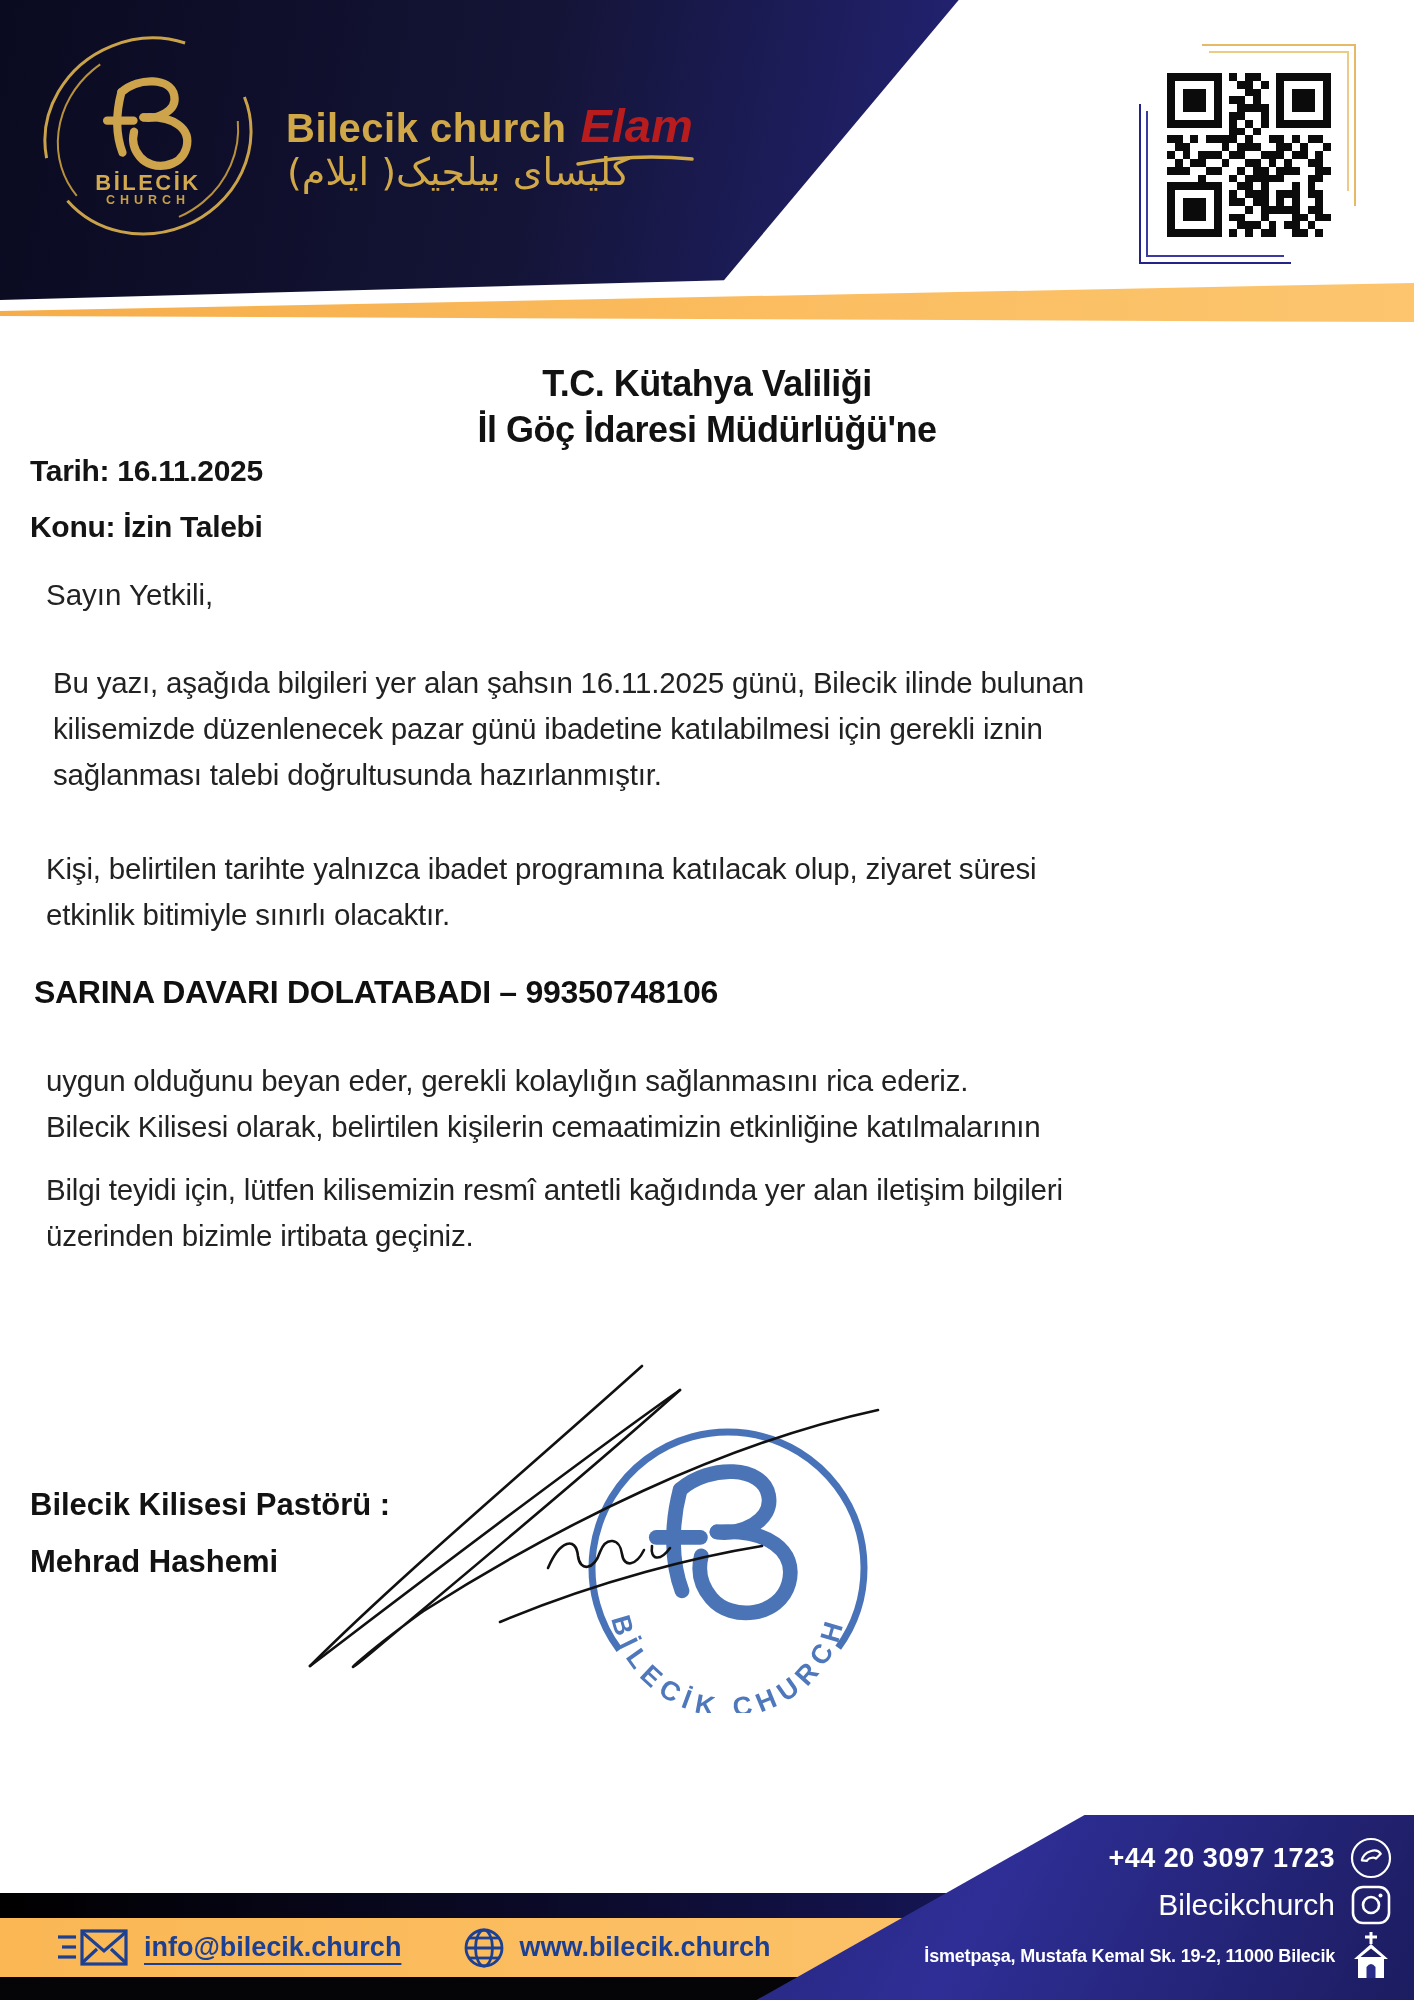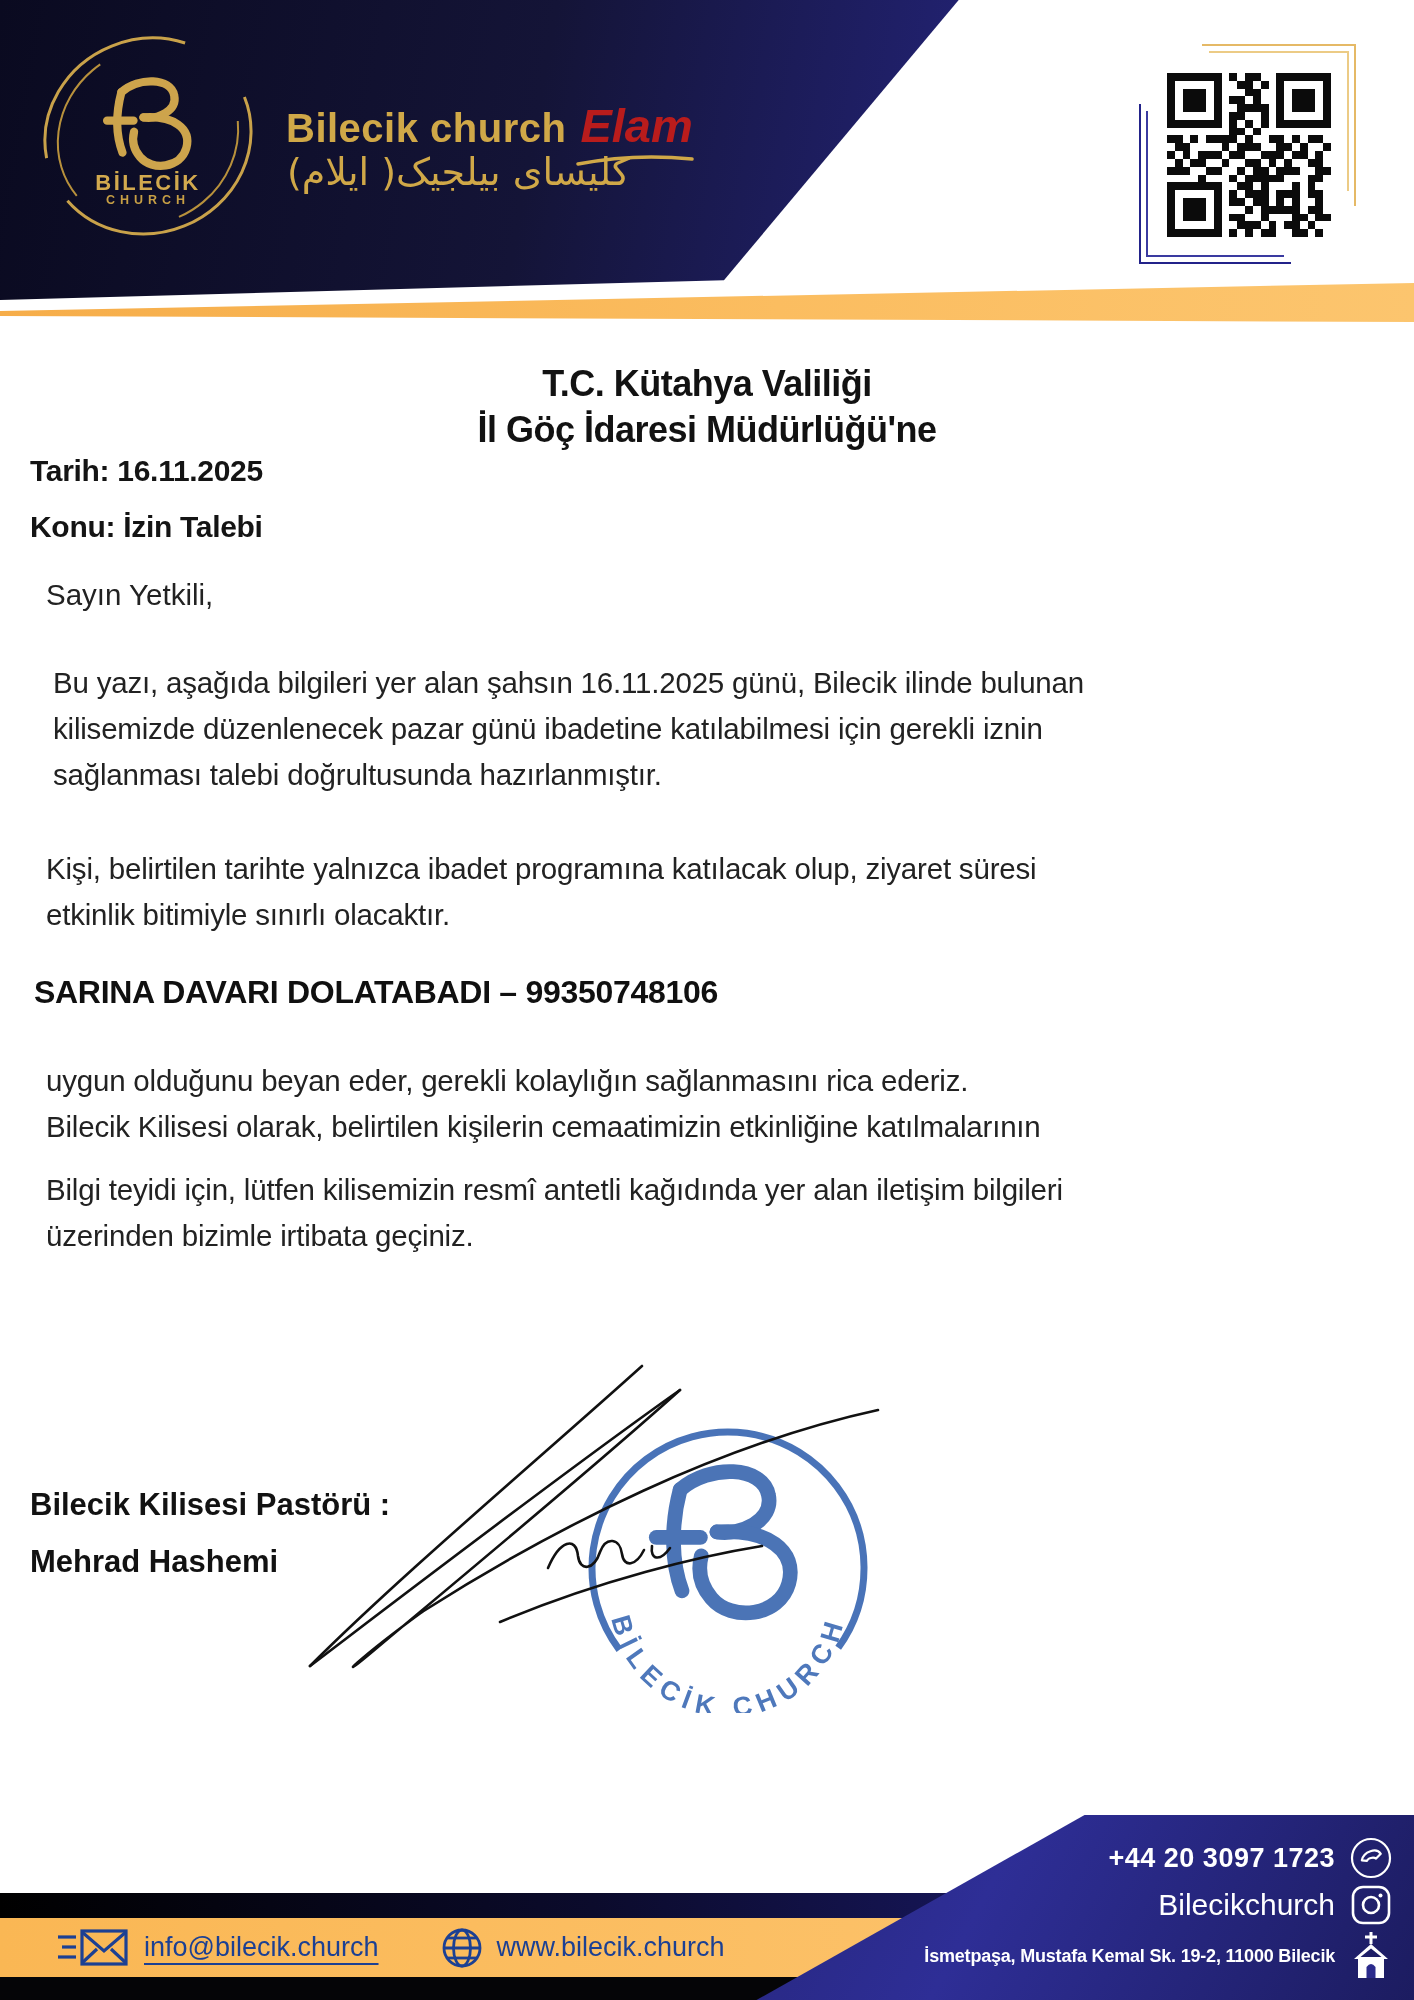--- a/index.html
+++ b/index.html
@@ -56,21 +56,21 @@
   .ft-navy-thin{position:absolute;top:1893px;left:0;width:1414px;height:25px;
     background:linear-gradient(90deg,#000 0%,#0b0b2c 42%,#222287 100%);z-index:1;}
   .ft-orange{position:absolute;top:1918px;left:0;width:1414px;height:59px;
     background:linear-gradient(90deg,#fab754 0%,#fdc672 100%);z-index:1;}
   .ft-black{position:absolute;top:1977px;left:0;width:1414px;height:23px;background:#050507;z-index:1;}
   .ft-poly{position:absolute;top:1815px;left:0;width:1414px;height:185px;
     background:linear-gradient(118deg,#11112e 0%,#222270 38%,#2e2e96 68%,#1c1c60 100%);
     clip-path:polygon(76.7% 0,100% 0,100% 100%,53.5% 100%);z-index:2;}
 
   .ft-left{position:absolute;top:1918px;left:56px;height:59px;display:flex;align-items:center;gap:14px;z-index:3;}
-  .ft-link{color:#1c4093;font-size:27px;font-weight:400;text-decoration:none;}
+  .ft-link{color:#1c4093;font-size:27px;font-weight:700;text-decoration:none;}
   .ft-link.u{text-decoration:underline;text-underline-offset:7px;text-decoration-thickness:2px;}
   .ft-left .spacer{width:34px;}
 
   .ft-row{position:absolute;right:20px;display:flex;align-items:center;justify-content:flex-end;gap:13px;z-index:3;color:#fff;}
   .ft-phone{top:1834px;height:48px;font-size:27px;font-weight:600;letter-spacing:.5px;}
   .ft-insta{top:1882px;height:46px;font-size:30px;font-weight:normal;}
   .ft-addr{top:1930px;height:52px;font-size:18px;font-weight:bold;letter-spacing:-.2px;}
   .icon-box{width:46px;display:flex;justify-content:center;}
 </style>
 </head>

